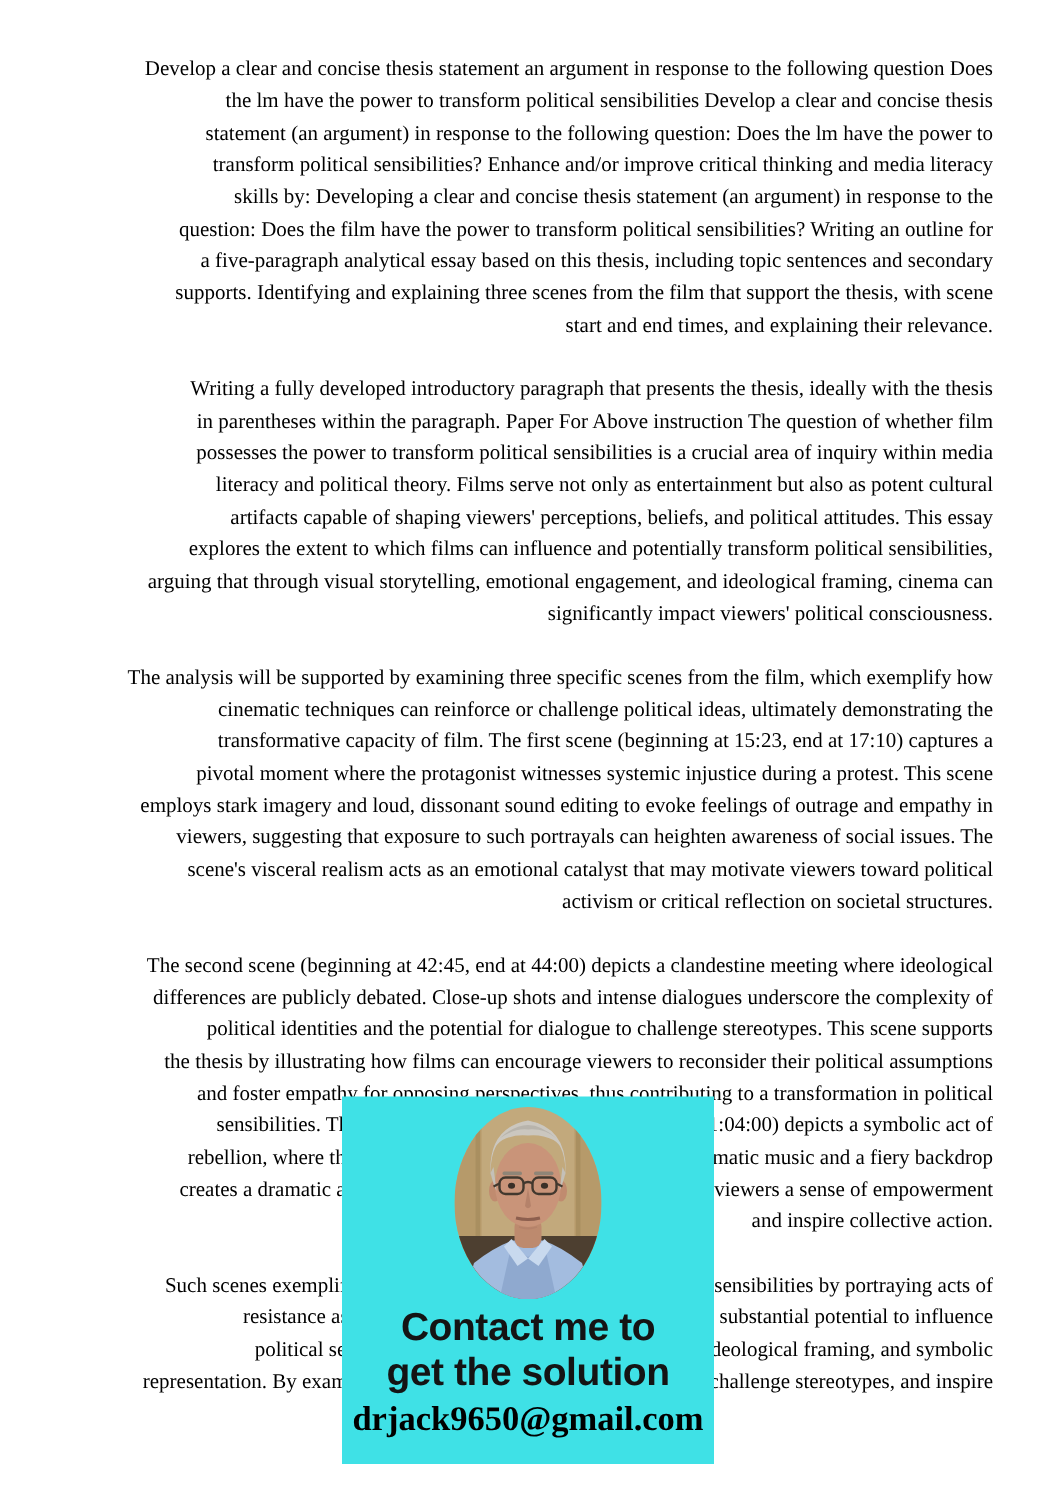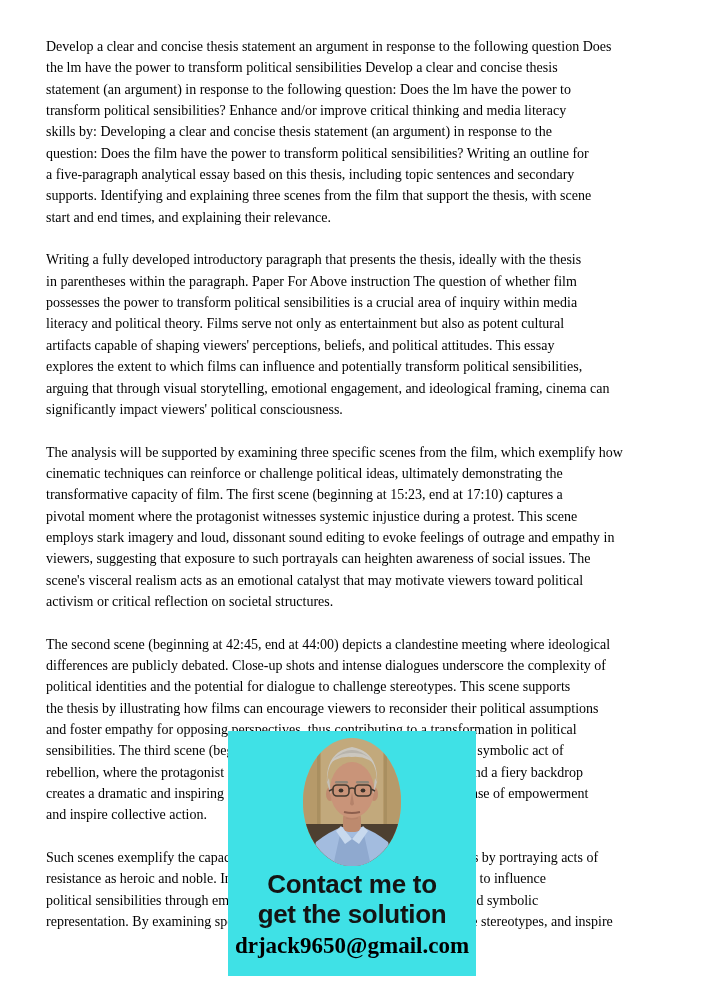--- a/index.html
+++ b/index.html
@@ -19,21 +19,21 @@
     left: 46px;
     top: 36px;
     width: 616px;
     color: #000000;
     font-size: 14px;
     line-height: 21.35px;
   }
   .para {
     margin: 0 0 21.35px 0;
     white-space: pre-line;
-    text-align: left;
+    text-align: right;
   }
   .ad-card {
     position: absolute;
     left: 228px;
     top: 731px;
     width: 248px;
     height: 245px;
     background: #3fe1e6;
     text-align: center;
     cursor: pointer;

